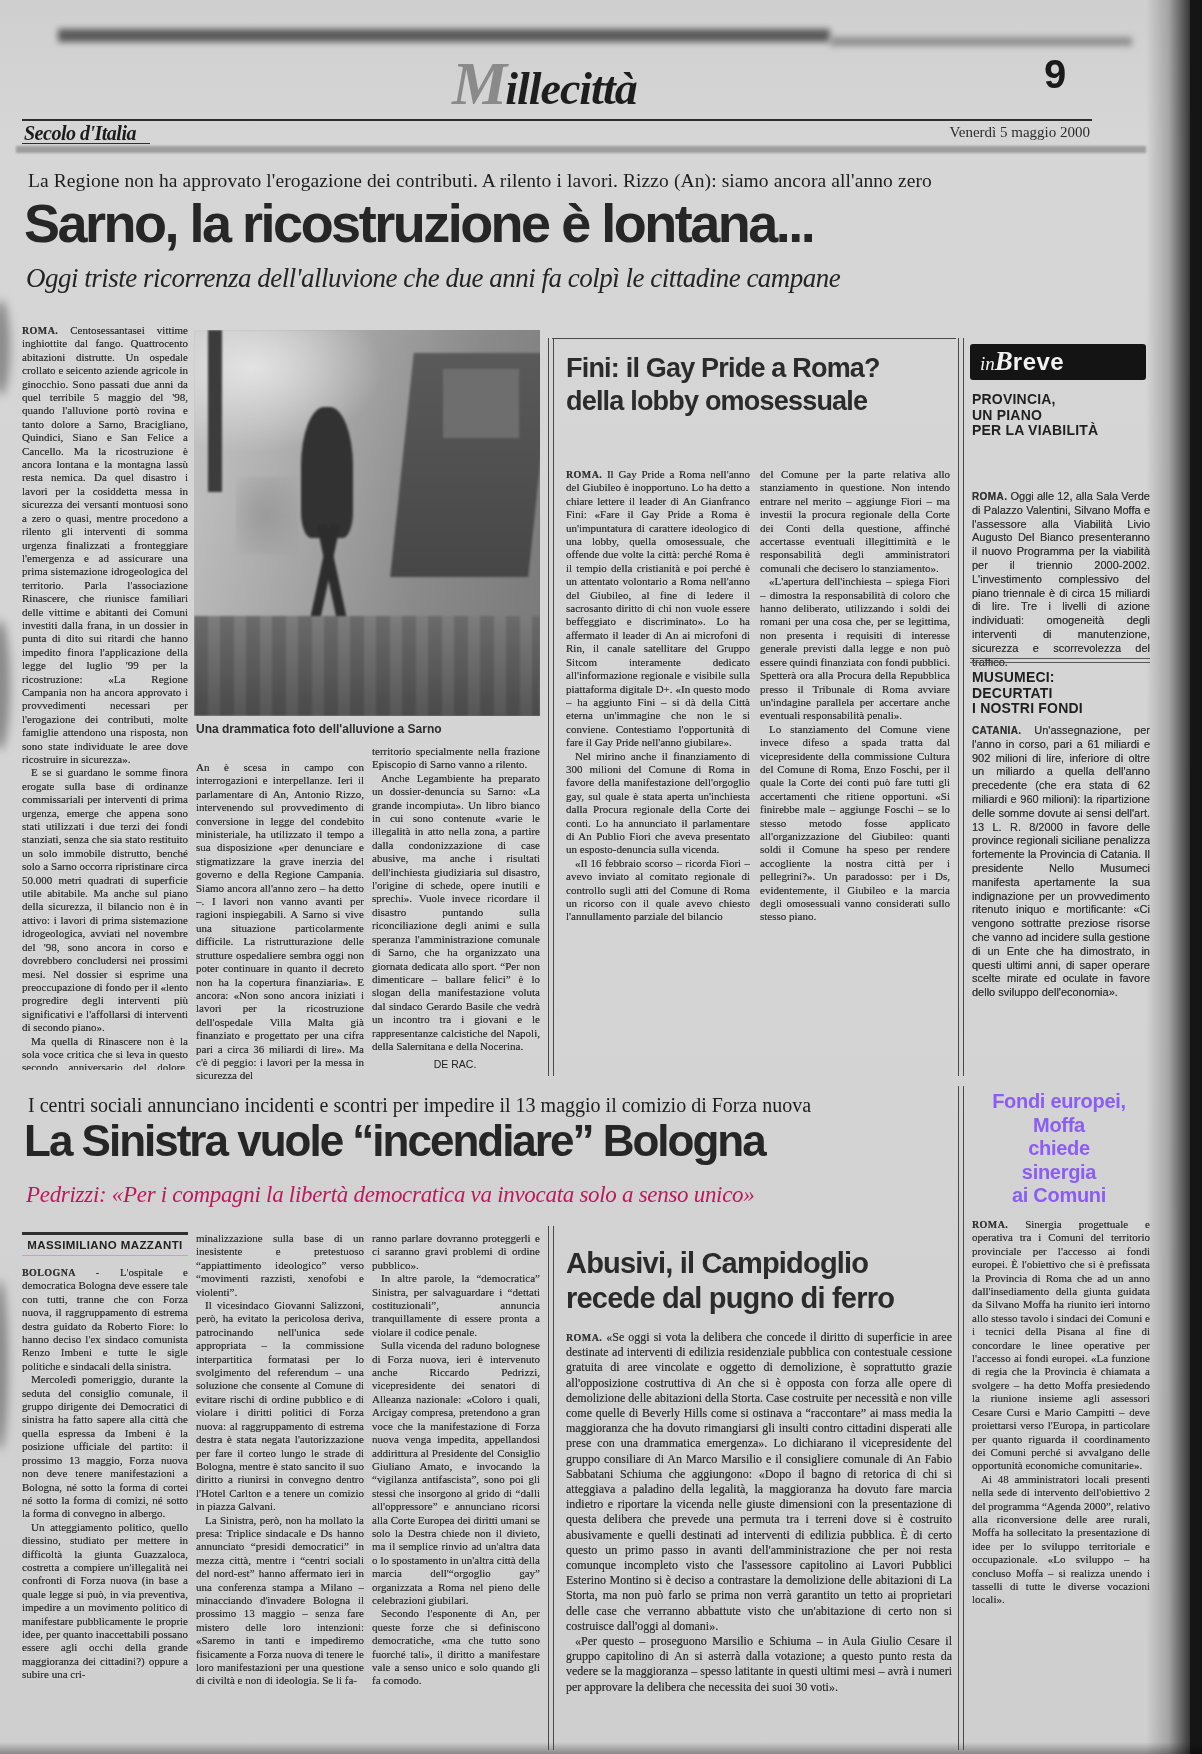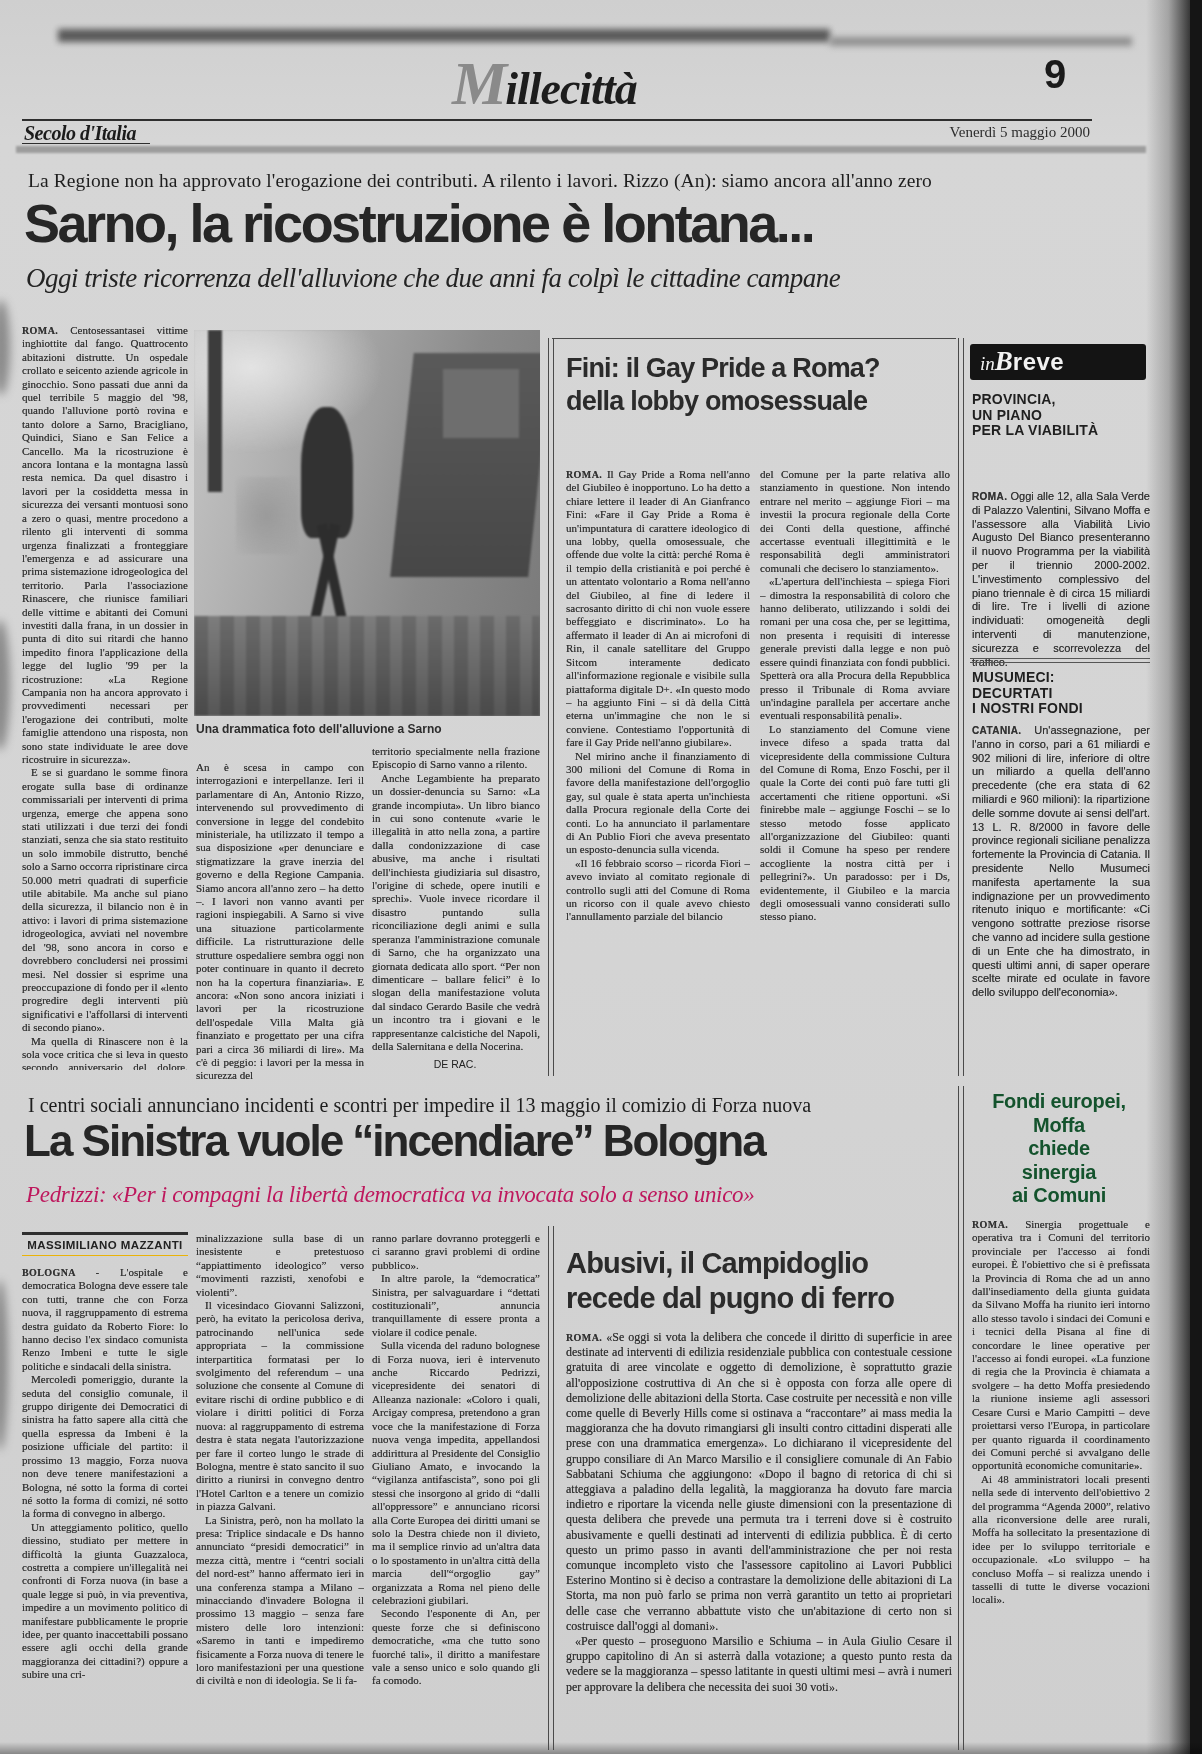--- a/index.html
+++ b/index.html
@@ -50,21 +50,21 @@
           font-family:"Liberation Sans",sans-serif;font-weight:bold;font-size:11.5px;letter-spacing:.4px;
           padding:4px 0;color:#222;}
   .divider{border-top:1px solid #555;border-bottom:1px solid #555;height:3px;}
   
   .inbreve{background:#141414;color:#f2f2f2;border-radius:3px;padding:2px 8px 3px 10px;}
   .inbreve .in{font-style:italic;font-family:"Liberation Serif",serif;font-size:19px;}
   .inbreve .bigB{font-style:italic;font-family:"Liberation Serif",serif;font-size:27px;font-weight:bold;}
   .inbreve .reve{font-family:"Liberation Sans",sans-serif;font-weight:bold;font-size:24px;letter-spacing:.5px;}
   .brieftitle{font-family:"Liberation Sans",sans-serif;font-weight:bold;font-size:14px;line-height:15.5px;color:#1f1f1f;letter-spacing:.2px;}
   .brieftitle span{display:block;}
-  .fondihead{font-family:"Liberation Sans",sans-serif;font-weight:bold;font-size:20px;line-height:23.5px;color:#14532d;text-align:center;letter-spacing:-.3px;}
+  .fondihead{font-family:"Liberation Sans",sans-serif;font-weight:bold;font-size:20px;line-height:23.5px;color:#8b5cf6;text-align:center;letter-spacing:-.3px;}
   .fondihead span{display:block;}
   
   .photo{background:linear-gradient(105deg,#c6c6c6 0%,#b5b5b5 20%,#9e9e9e 45%,#8a8a8a 65%,#787878 100%);overflow:hidden;}
   .photo .inner{position:absolute;inset:0;filter:blur(1.3px);}
   .ph{position:absolute;}
 </style>
 </head>
 <body>
 
 <div class="abs bar" style="left:58px;top:29px;width:772px;height:13px;background:#454545;opacity:.85;"></div>

